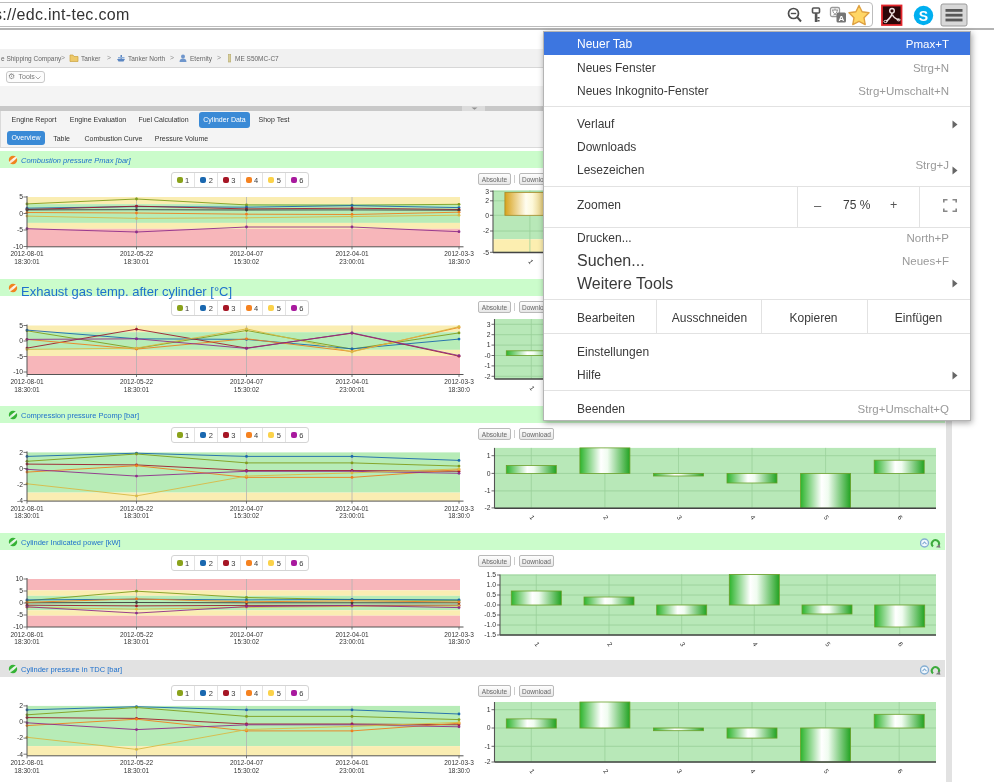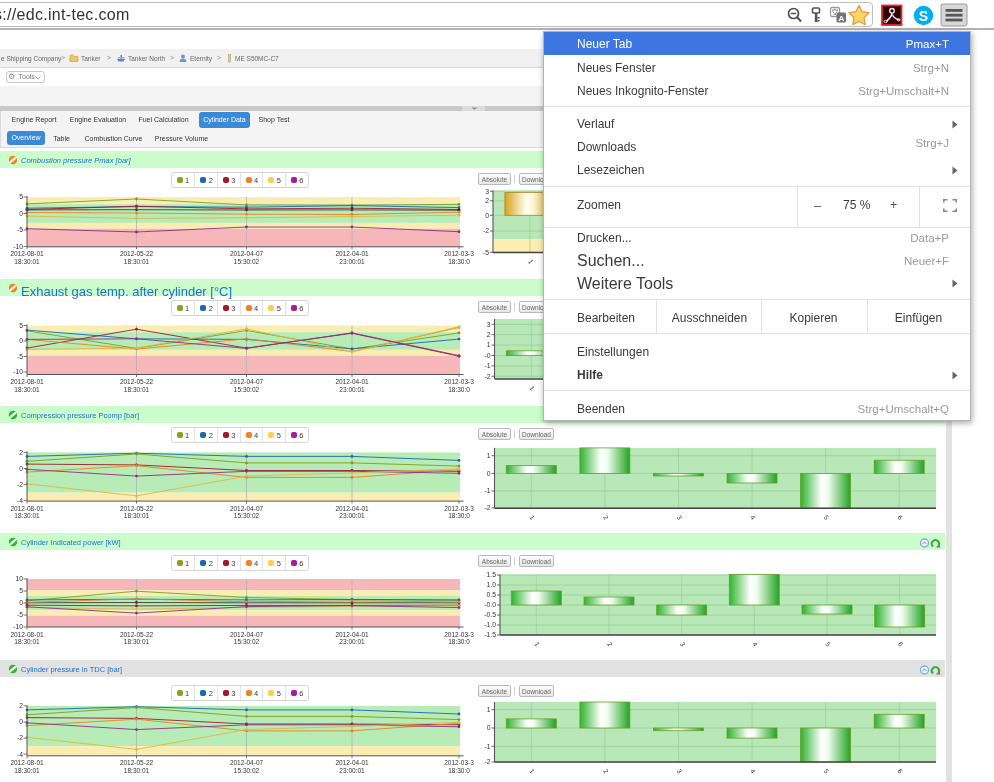--- a/index.html
+++ b/index.html
@@ -937,53 +937,53 @@
 <div class="abs" style="left:577px;top:67.6px;font-size:12px;color:#3a3a3a;z-index:60;transform:translateY(-50%);">Neues Fenster</div>
     <div class="abs" style="right:45.0px;top:67.6px;font-size:11.5px;color:#9a9a9a;z-index:60;transform:translateY(-50%);">Strg+N</div>
 <div class="abs" style="left:577px;top:90.7px;font-size:12px;color:#3a3a3a;z-index:60;transform:translateY(-50%);">Neues Inkognito-Fenster</div>
     <div class="abs" style="right:45.0px;top:90.7px;font-size:11.5px;color:#9a9a9a;z-index:60;transform:translateY(-50%);">Strg+Umschalt+N</div>
 <div class="abs" style="left:544px;top:105.5px;width:426px;height:1px;background:#e2e2e2;z-index:60;"></div>
 <div class="abs" style="left:577px;top:124.0px;font-size:12px;color:#3a3a3a;z-index:60;transform:translateY(-50%);">Verlauf</div>
     <svg class="abs" style="left:952px;top:119.5px;z-index:60" width="6" height="9">
       <path d="M0.5 0.5 L5.5 4.5 L0.5 8.5 Z" fill="#666"></path>
     </svg>
 <div class="abs" style="left:577px;top:147.0px;font-size:12px;color:#3a3a3a;z-index:60;transform:translateY(-50%);">Downloads</div>
-    <div class="abs" style="right:45.0px;top:143px;font-size:11.5px;color:#9a9a9a;z-index:60;transform:translateY(-50%);margin-left:8px;">Strg+J</div>
+    <div class="abs" style="right:45.0px;top:165px;font-size:11.5px;color:#9a9a9a;z-index:60;transform:translateY(-50%);margin-left:8px;">Strg+J</div>
 <div class="abs" style="left:577px;top:170.0px;font-size:12px;color:#3a3a3a;z-index:60;transform:translateY(-50%);">Lesezeichen</div>
     <svg class="abs" style="left:952px;top:165.5px;z-index:60" width="6" height="9">
       <path d="M0.5 0.5 L5.5 4.5 L0.5 8.5 Z" fill="#666"></path>
     </svg>
 <div class="abs" style="left:544px;top:185.5px;width:426px;height:1px;background:#e2e2e2;z-index:60;"></div>
 <div class="abs" style="left:577px;top:205.0px;font-size:12px;color:#3a3a3a;z-index:60;transform:translateY(-50%);">Zoomen</div>
 <div class="abs" style="left:796.7px;top:186.5px;width:1px;height:40.5px;background:#e2e2e2;z-index:60;"></div>
 <div class="abs" style="left:918.5px;top:186.5px;width:1px;height:40.5px;background:#e2e2e2;z-index:60;"></div>
 <div class="abs" style="left:814px;top:205px;font-size:13px;color:#555;z-index:60;transform:translateY(-50%);">–</div>
 <div class="abs" style="left:843px;top:205px;font-size:12px;color:#3a3a3a;z-index:60;transform:translateY(-50%);">75 %</div>
 <div class="abs" style="left:890px;top:205px;font-size:12.5px;color:#555;z-index:60;transform:translateY(-50%);">+</div>
 <svg class="abs" style="left:943px;top:199px;z-index:60" width="14" height="13" viewBox="0 0 14 13">
 <path d="M0.8 3.5 L0.8 0.8 L4.5 0.8 M9.5 0.8 L13.2 0.8 L13.2 3.5 M13.2 9.5 L13.2 12.2 L9.5 12.2 M4.5 12.2 L0.8 12.2 L0.8 9.5" fill="none" stroke="#888" stroke-width="1.6"></path>
 </svg>
 <div class="abs" style="left:544px;top:227.0px;width:426px;height:1px;background:#e2e2e2;z-index:60;"></div>
 <div class="abs" style="left:577px;top:237.7px;font-size:12px;color:#3a3a3a;z-index:60;transform:translateY(-50%);">Drucken...</div>
-    <div class="abs" style="right:45.0px;top:237.7px;font-size:11.5px;color:#9a9a9a;z-index:60;transform:translateY(-50%);">Data+P</div>
+    <div class="abs" style="right:45.0px;top:237.7px;font-size:11.5px;color:#9a9a9a;z-index:60;transform:translateY(-50%);">North+P</div>
 <div class="abs" style="left:577px;top:260.8px;font-size:16px;color:#3a3a3a;z-index:60;transform:translateY(-50%);">Suchen...</div>
-    <div class="abs" style="right:45.0px;top:260.8px;font-size:11.5px;color:#9a9a9a;z-index:60;transform:translateY(-50%);">Neuer+F</div>
+    <div class="abs" style="right:45.0px;top:260.8px;font-size:11.5px;color:#9a9a9a;z-index:60;transform:translateY(-50%);">Neues+F</div>
 <div class="abs" style="left:577px;top:283.9px;font-size:16px;color:#3a3a3a;z-index:60;transform:translateY(-50%);">Weitere Tools</div>
     <svg class="abs" style="left:952px;top:279.4px;z-index:60" width="6" height="9">
       <path d="M0.5 0.5 L5.5 4.5 L0.5 8.5 Z" fill="#666"></path>
     </svg>
 <div class="abs" style="left:544px;top:298.5px;width:426px;height:1px;background:#e2e2e2;z-index:60;"></div>
 <div class="abs" style="left:656.0px;top:299px;width:1px;height:34px;background:#e2e2e2;z-index:60;"></div>
 <div class="abs" style="left:761.3px;top:299px;width:1px;height:34px;background:#e2e2e2;z-index:60;"></div>
 <div class="abs" style="left:866.7px;top:299px;width:1px;height:34px;background:#e2e2e2;z-index:60;"></div>
 <div class="abs" style="left:577px;top:318px;font-size:12px;color:#3a3a3a;z-index:60;transform:translateY(-50%);">Bearbeiten</div>
 <div class="abs" style="left:709.5px;top:318px;font-size:12px;color:#3a3a3a;z-index:60;transform:translate(-50%,-50%);">Ausschneiden</div>
 <div class="abs" style="left:813.5px;top:318px;font-size:12px;color:#3a3a3a;z-index:60;transform:translate(-50%,-50%);">Kopieren</div>
 <div class="abs" style="left:918.5px;top:318px;font-size:12px;color:#3a3a3a;z-index:60;transform:translate(-50%,-50%);">Einfügen</div>
 <div class="abs" style="left:544px;top:333.0px;width:426px;height:1px;background:#e2e2e2;z-index:60;"></div>
 <div class="abs" style="left:577px;top:352.3px;font-size:12px;color:#3a3a3a;z-index:60;transform:translateY(-50%);">Einstellungen</div>
-<div class="abs" style="left:577px;top:375.4px;font-size:12px;color:#3a3a3a;z-index:60;transform:translateY(-50%);font-weight:bold;">Hilfe</div>
+<div class="abs" style="left:577px;top:375.4px;font-size:12px;color:#3a3a3a;z-index:60;transform:translateY(-50%);">Hilfe</div>
     <svg class="abs" style="left:952px;top:370.9px;z-index:60" width="6" height="9">
       <path d="M0.5 0.5 L5.5 4.5 L0.5 8.5 Z" fill="#666"></path>
     </svg>
 <div class="abs" style="left:544px;top:390.3px;width:426px;height:1px;background:#e2e2e2;z-index:60;"></div>
 <div class="abs" style="left:577px;top:409.3px;font-size:12px;color:#3a3a3a;z-index:60;transform:translateY(-50%);">Beenden</div>
     <div class="abs" style="right:45.0px;top:409.3px;font-size:11.5px;color:#9a9a9a;z-index:60;transform:translateY(-50%);">Strg+Umschalt+Q</div>
 </div>
 </body></html>

